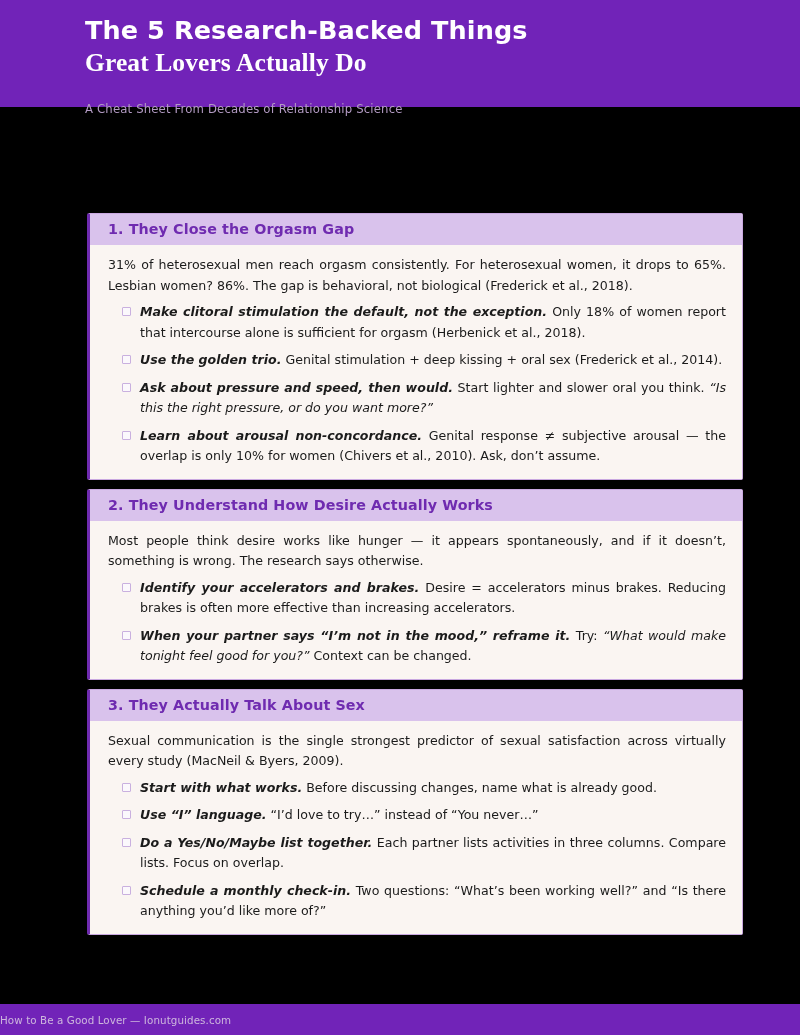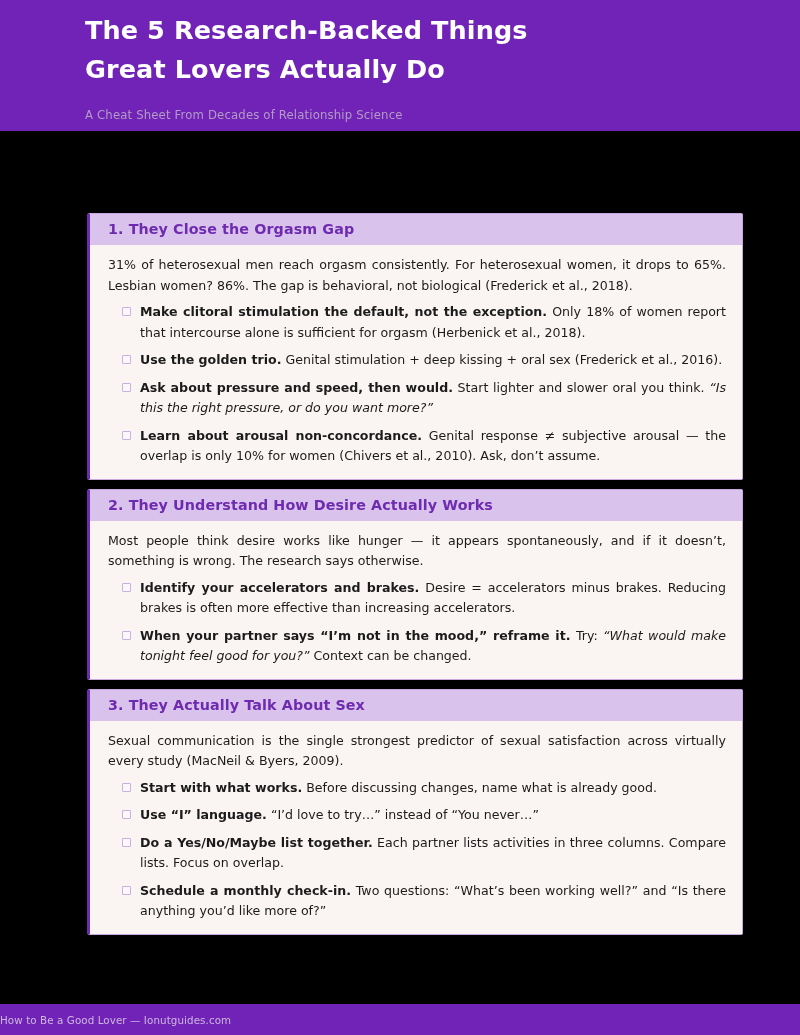--- a/index.html
+++ b/index.html
@@ -17,33 +17,33 @@
     height: 1035px;
     background: #000000;
     overflow: hidden;
   }
 
   
   .header {
     position: absolute;
     left: 0; top: 0;
     width: 800px;
-    height: 131px;
+    height: 107px;
     background: #7123b8;
     padding: 14px 0 0 85px;
   }
   .header-title {
     color: #ffffff;
     font-size: 25.5px;
     font-weight: bold;
     line-height: 32px;
     letter-spacing: 0.1px;
     font-family: "DejaVu Sans", sans-serif;
   }
-  .header-title-line2 { margin-top: 7px; }
+  .header-title-line2 { margin-top: 1px; font-family: Liberation Serif, serif; }
   .header-subtitle {
     margin-top: 22px;
     color: #b39bc4;
     font-size: 11.7px;
     line-height: 16px;
     letter-spacing: 0.15px;
   }
 
   
   .cards {
@@ -109,21 +109,21 @@
   }
 
   .bullet-text {
     flex: 1 1 auto;
     color: #1b1b1b;
     font-size: 12.6px;
     line-height: 20.5px;
     text-align: justify;
     text-justify: inter-word;
   }
-  .bullet-text b { font-weight: bold; }
+  .bullet-text b { font-weight: bold; font-style: italic; }
   .bullet-text i { font-style: italic; }
 
   
   .footer {
     position: absolute;
     left: 0;
     bottom: 0;
     width: 800px;
     height: 31px;
     background: #7123b8;
@@ -154,21 +154,21 @@
         </div>
         <div class="card-body">
           <p class="intro">31% of heterosexual men reach orgasm consistently.  For heterosexual women, it drops to 65%. Lesbian women? 86%. The gap is behavioral, not biological (Frederick et al., 2018).</p>
           <ul class="bullets">
             <li class="bullet">
               <span class="checkbox"></span>
               <span class="bullet-text"><b>Make clitoral stimulation the default, not the exception.</b><span> Only 18% of women report that intercourse alone is sufficient for orgasm (Herbenick et al., 2018).</span></span>
             </li>
             <li class="bullet">
               <span class="checkbox"></span>
-              <span class="bullet-text"><b>Use the golden trio.</b><span> Genital stimulation + deep kissing + oral sex (Frederick et al., 2016).</span></span>
+              <span class="bullet-text"><b>Use the golden trio.</b><span> Genital stimulation + deep kissing + oral sex (Frederick et al., 2014).</span></span>
             </li>
             <li class="bullet">
               <span class="checkbox"></span>
               <span class="bullet-text"><b>Ask about pressure and speed, then would.</b><span>  Start lighter and slower oral you think.  </span><i>“Is this the right pressure, or do you want more?”</i></span>
             </li>
             <li class="bullet">
               <span class="checkbox"></span>
               <span class="bullet-text"><b>Learn about arousal non-concordance.</b><span>  Genital response ≠ subjective arousal — the overlap is only 10% for women (Chivers et al., 2010). Ask, don’t assume.</span></span>
             </li>
           </ul>

